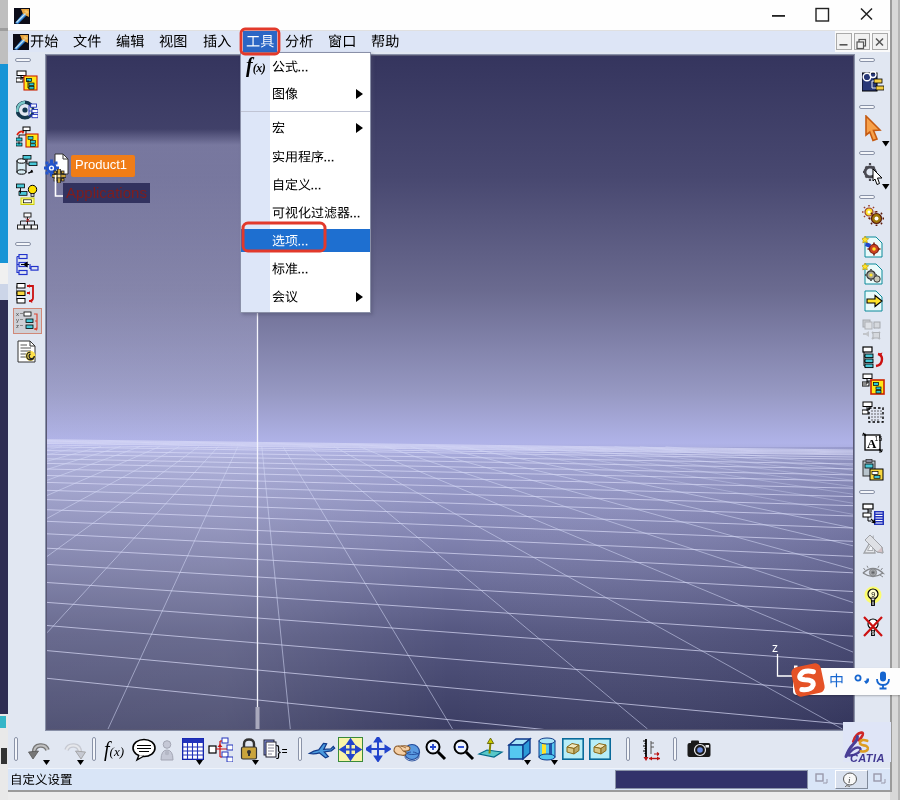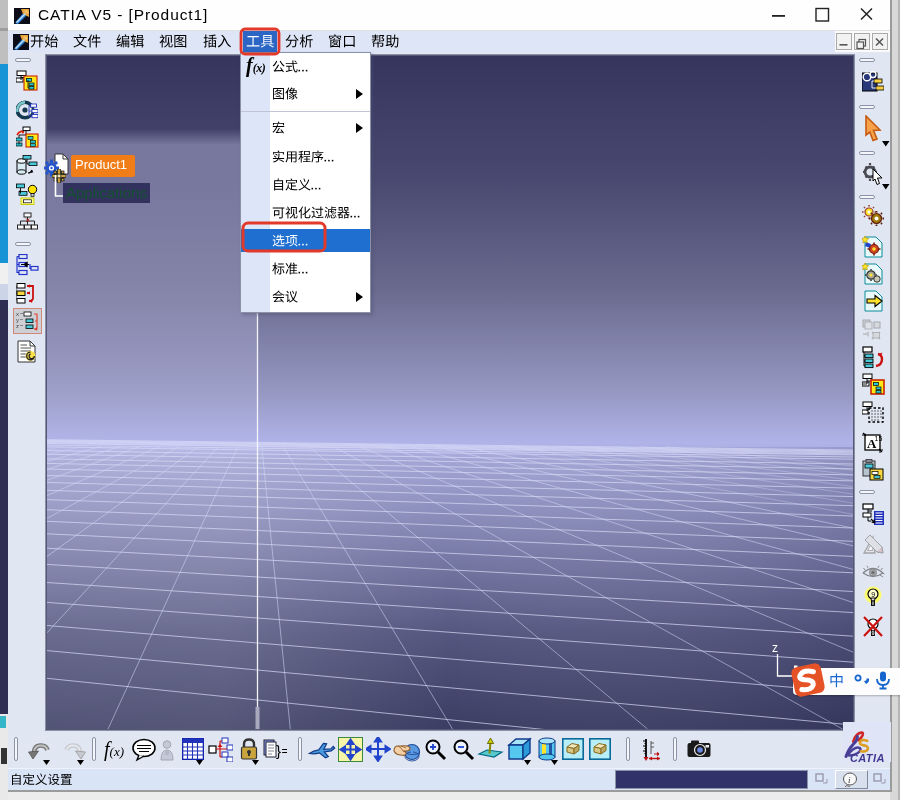--- a/index.html
+++ b/index.html
@@ -64,21 +64,20 @@
     <div class="abs" style="left:898px;top:0;width:2px;height:800px;background:#b5b5b5"></div>
     <div class="abs" style="left:8px;top:790px;width:882px;height:2px;background:#9b9b9b"></div>
     <div class="abs" style="left:8px;top:792px;width:882px;height:8px;background:#ececec"></div>
     <svg style="position:absolute;left:14px;top:8px" width="16" height="16" viewBox="0 0 16 16">
       <rect x="0" y="0" width="16" height="16" fill="#0c0c18"></rect>
       <path d="M1 15 L10 4 L13 7 L4 16 Z" fill="#2d7fd3"></path>
       <path d="M7 1 L15 1 L15 9 L9 6 Z" fill="#e8a33d"></path>
       <path d="M2 14 L11 5 L12 6 L3 15 Z" fill="#bfe2f2"></path>
       <path d="M10 3 L13 6 L15 4 L12 2 Z" fill="#f5c66d"></path>
     </svg>
-    <div class="abs" style="left:38px;top:6px;font-size:15.5px;letter-spacing:0.9px;color:#000">CATIA V5 - [Product1]</div>
     <svg style="position:absolute;left:770px;top:6px" width="112" height="20" viewBox="0 0 112 20">
       <rect x="2" y="9" width="13" height="1.8" fill="#222"></rect>
       <rect x="46" y="2.5" width="12.5" height="12.5" fill="none" stroke="#222" stroke-width="1.4"></rect>
       <path d="M91 2.5 L102 13.5 M102 2.5 L91 13.5" stroke="#222" stroke-width="1.5"></path>
     </svg>
     <div class="abs" style="left:8px;top:31px;width:827px;height:21px;background:#dde5f6"></div>
     <div class="abs" style="left:835px;top:31px;width:55px;height:21px;background:#fafafa"></div>
     <svg style="position:absolute;left:13px;top:34px" width="16" height="16" viewBox="0 0 16 16">
       <rect x="0" y="0" width="16" height="16" fill="#0c0c18"></rect>
       <path d="M1 15 L10 4 L13 7 L4 16 Z" fill="#2d7fd3"></path>
@@ -274,21 +273,21 @@
         <rect x="9.4" y="9.4" width="2.6" height="2.6"></rect>
       </g>
       <circle cx="7" cy="7" r="2" fill="#f5e6b0" stroke="#222" stroke-width="0.8"></circle>
     </svg>
     <svg style="position:absolute;left:54px;top:175px" width="12" height="23" viewBox="0 0 12 23">
       <path d="M1.5 0 V21 H11" fill="none" stroke="#fff" stroke-width="1.6"></path>
     </svg>
     <div class="abs" style="left:71px;top:155px;width:64px;height:21.5px;background:#f07d17;border-radius:2px"></div>
     <div class="abs" style="left:75px;top:157px;font-size:13px;color:#fff">Product1</div>
     <div class="abs" style="left:63px;top:183px;width:87px;height:19.5px;background:#32325f"></div>
-    <div class="abs" style="left:66px;top:184px;font-size:15px;color:#14532d">Applications</div>
+    <div class="abs" style="left:66px;top:184px;font-size:15px;color:#7f1d1d">Applications</div>
     <div class="abs" style="left:15px;top:57.5px;width:16px;height:4px;background:#f4f6fa;border:1px solid #8a93a8;border-radius:2px"></div>
     <svg style="position:absolute;left:16px;top:70px" width="22" height="22" viewBox="0 0 22 22">
       <rect x="1" y="1" width="9" height="4.5" fill="#fff" stroke="#000"></rect>
       <rect x="0" y="8" width="7" height="4" fill="#fff" stroke="#000"></rect>
       <path d="M5 5.5 V10 M5 7.5 H9" stroke="#000" fill="none"></path>
       <rect x="8" y="6" width="13" height="14" fill="#ffe818" stroke="#cc2200" stroke-width="1.1"></rect>
       <rect x="10.5" y="8.5" width="5" height="3" fill="#28c8d8" stroke="#000" stroke-width="0.7"></rect>
       <rect x="13" y="13" width="5" height="2.6" fill="#28c8d8" stroke="#000" stroke-width="0.7"></rect>
       <rect x="13" y="16.5" width="5" height="2.6" fill="#28c8d8" stroke="#000" stroke-width="0.7"></rect>
       <path d="M12 10 V18 H13" stroke="#000" fill="none" stroke-width="0.8"></path>

